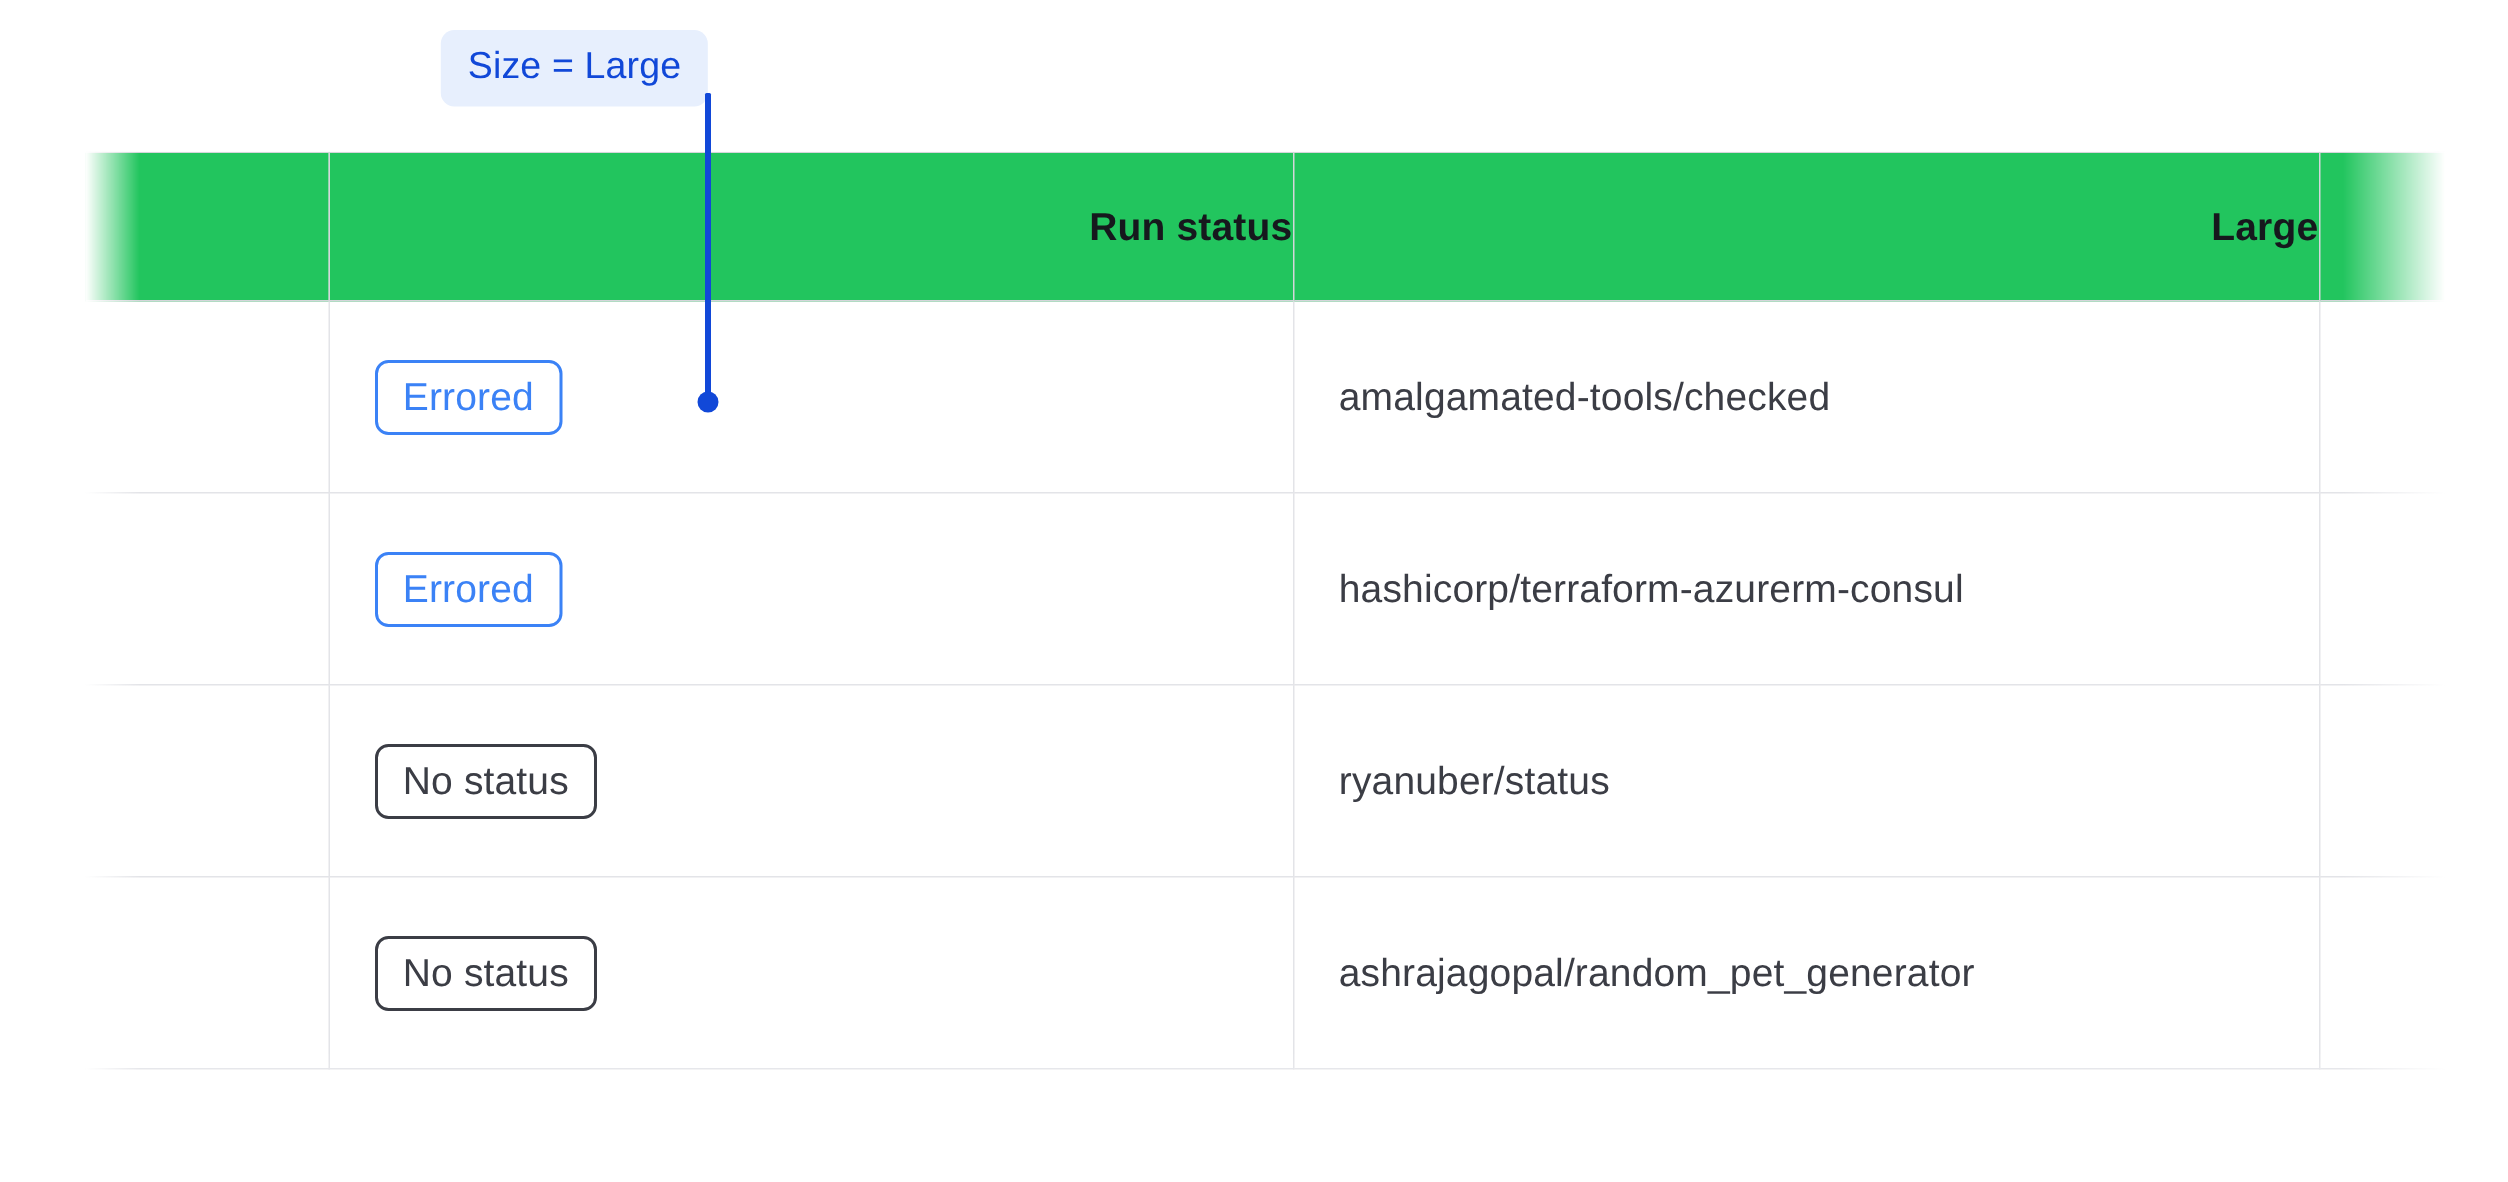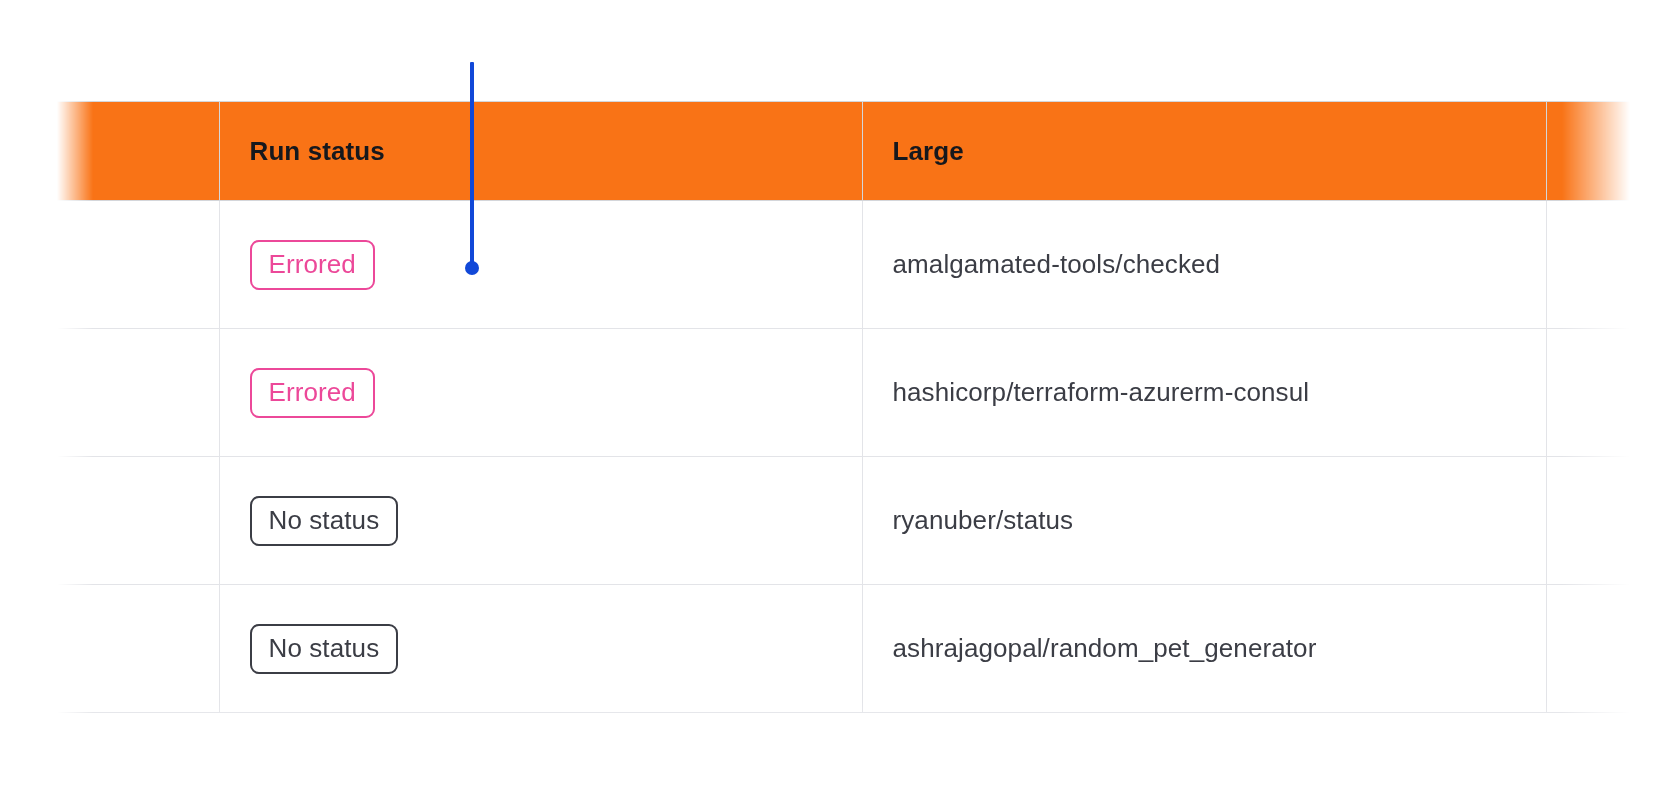--- a/index.html
+++ b/index.html
@@ -85,27 +85,27 @@
     border-collapse: collapse;
     table-layout: fixed;
     width: 1573px;
   }
   table.runs-table col.col-select { width: 162px; }
   table.runs-table col.col-status { width: 643px; }
   table.runs-table col.col-repo   { width: 684px; }
   table.runs-table col.col-extra  { width: 84px; }
 
   thead th {
-    background: #f97316;
+    background: #22c55e;
     border-top: 1px solid #d4d6da;
     border-bottom: 1px solid #d4d6da;
     border-right: 1px solid #d4d6da;
     height: 98px;
     padding: 0 0 0 30px;
-    text-align: left;
+    text-align: right;
     vertical-align: middle;
     font-size: 26px;
     font-weight: bold;
     color: #16181d;
     letter-spacing: 0.1px;
   }
   thead th.th-select { padding-left: 0; }
   thead th.th-extra { border-right: none; }
 
   tbody td {
@@ -125,21 +125,21 @@
   .status-pill {
     display: inline-block;
     border: 2px solid currentColor;
     border-radius: 9px;
     padding: 9px 17px 11px 17px;
     font-size: 26px;
     line-height: 1;
     letter-spacing: 0.1px;
     background: #ffffff;
   }
-  .status-errored { color: #ec4899; }
+  .status-errored { color: #3b82f6; }
   .status-policy  { color: #bf5700; }
   .status-none    { color: #3b3d45; }
 </style>
 </head>
 <body>
 
 <div id="table-wrap">
   <table class="runs-table">
     <colgroup>
       <col class="col-select">
@@ -178,15 +178,16 @@
           <td class="td-select"></td>
           <td><span class="status-pill status-none">No status</span></td>
           <td>ashrajagopal/random_pet_generator</td>
           <td class="td-extra"></td>
         </tr>
       </tbody>
   </table>
 </div>
 
 <div id="annotation-layer">
+  <div id="annotation-badge">Size = Large</div>
   <div id="annotation-line"></div>
   <div id="annotation-dot"></div>
 </div>
 
 </body></html>

